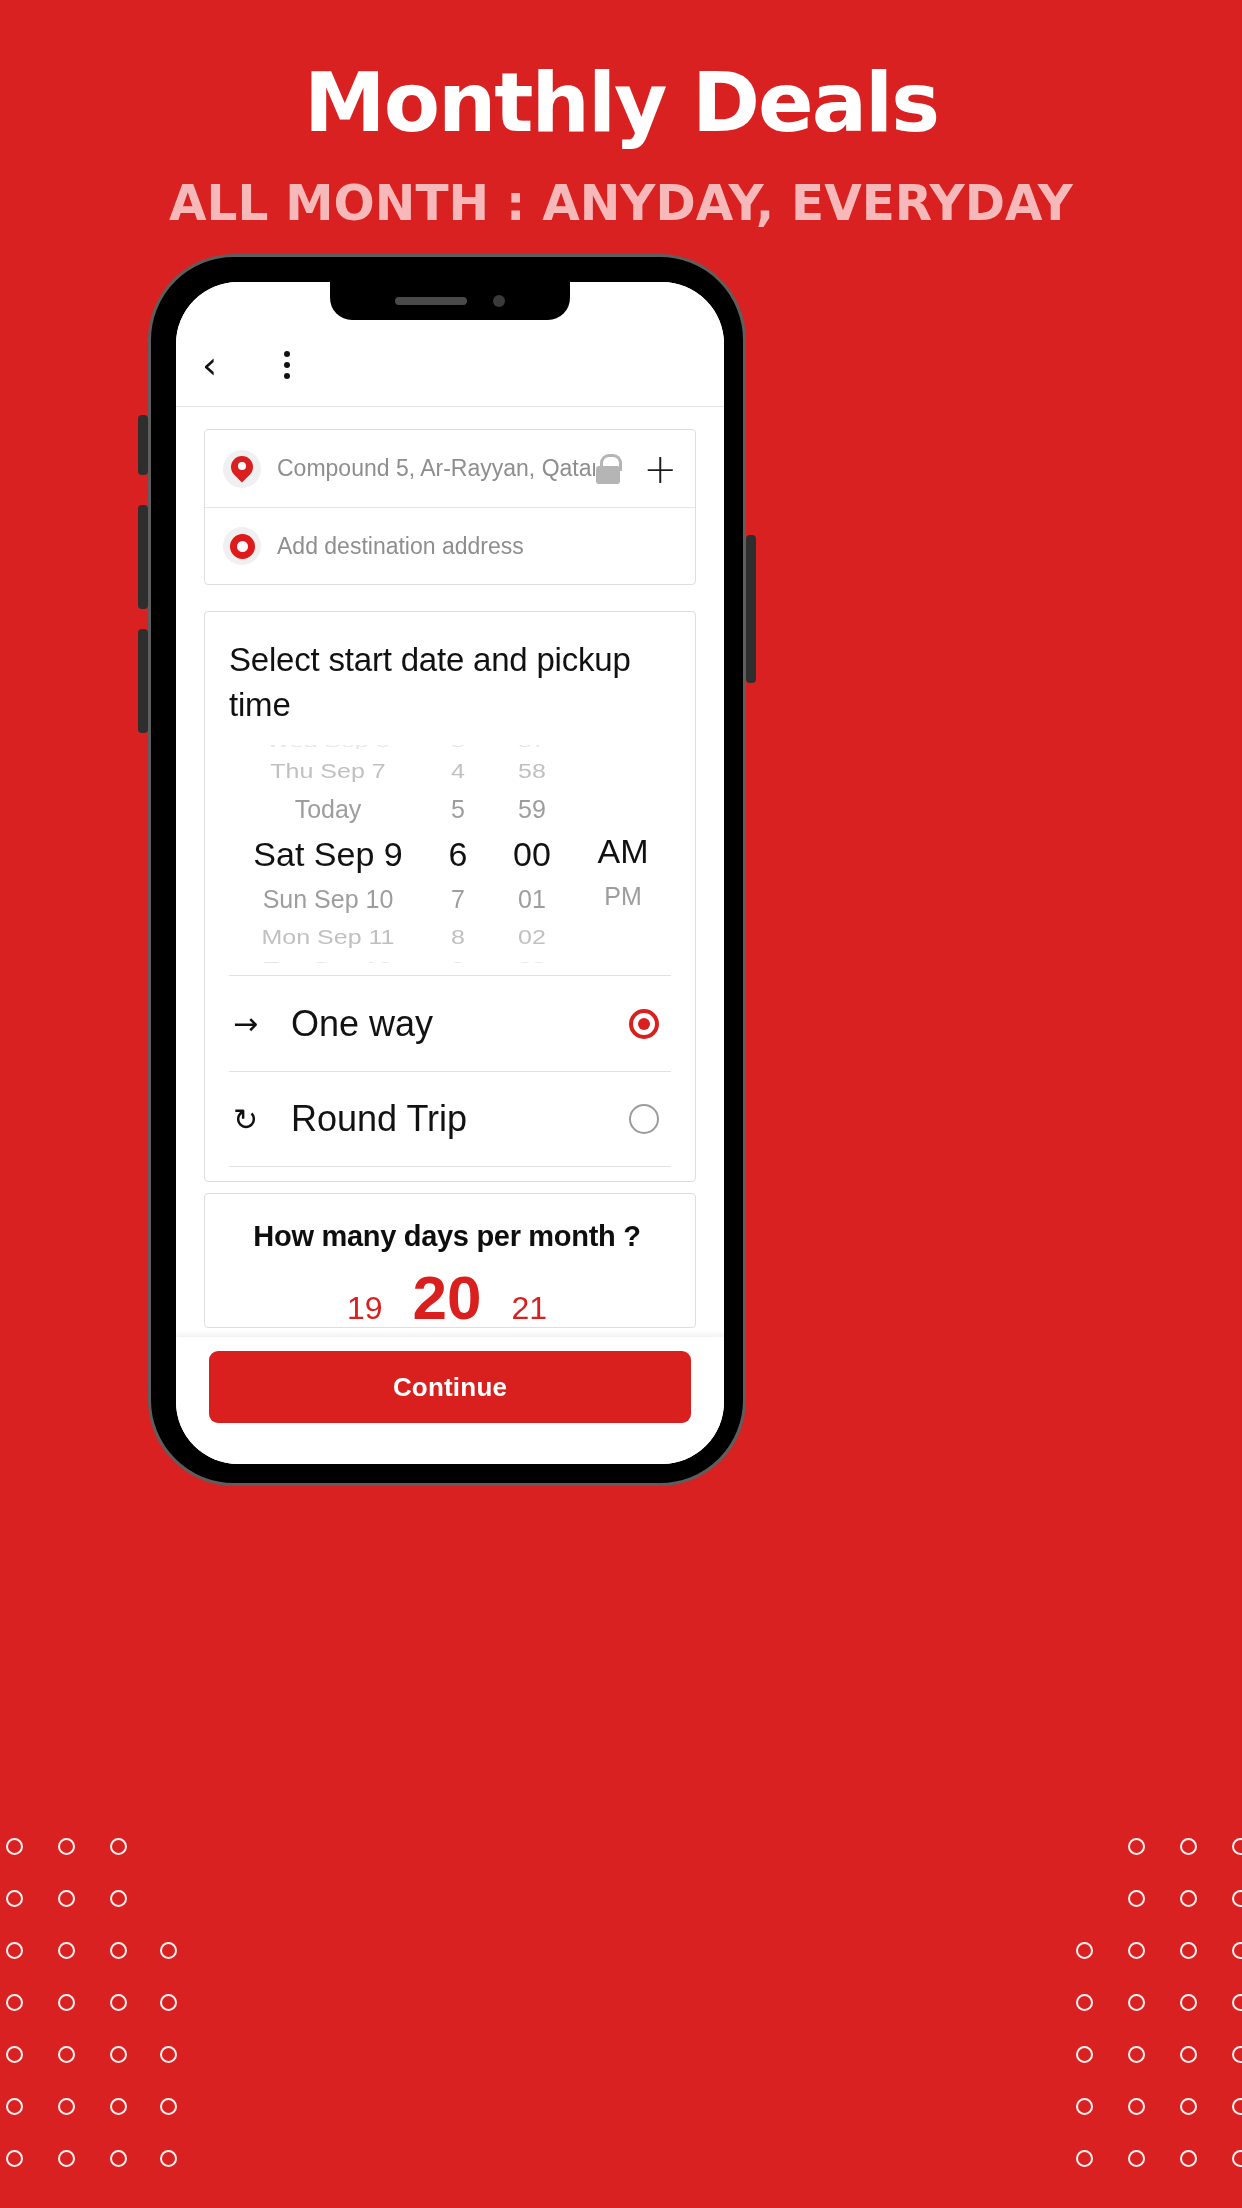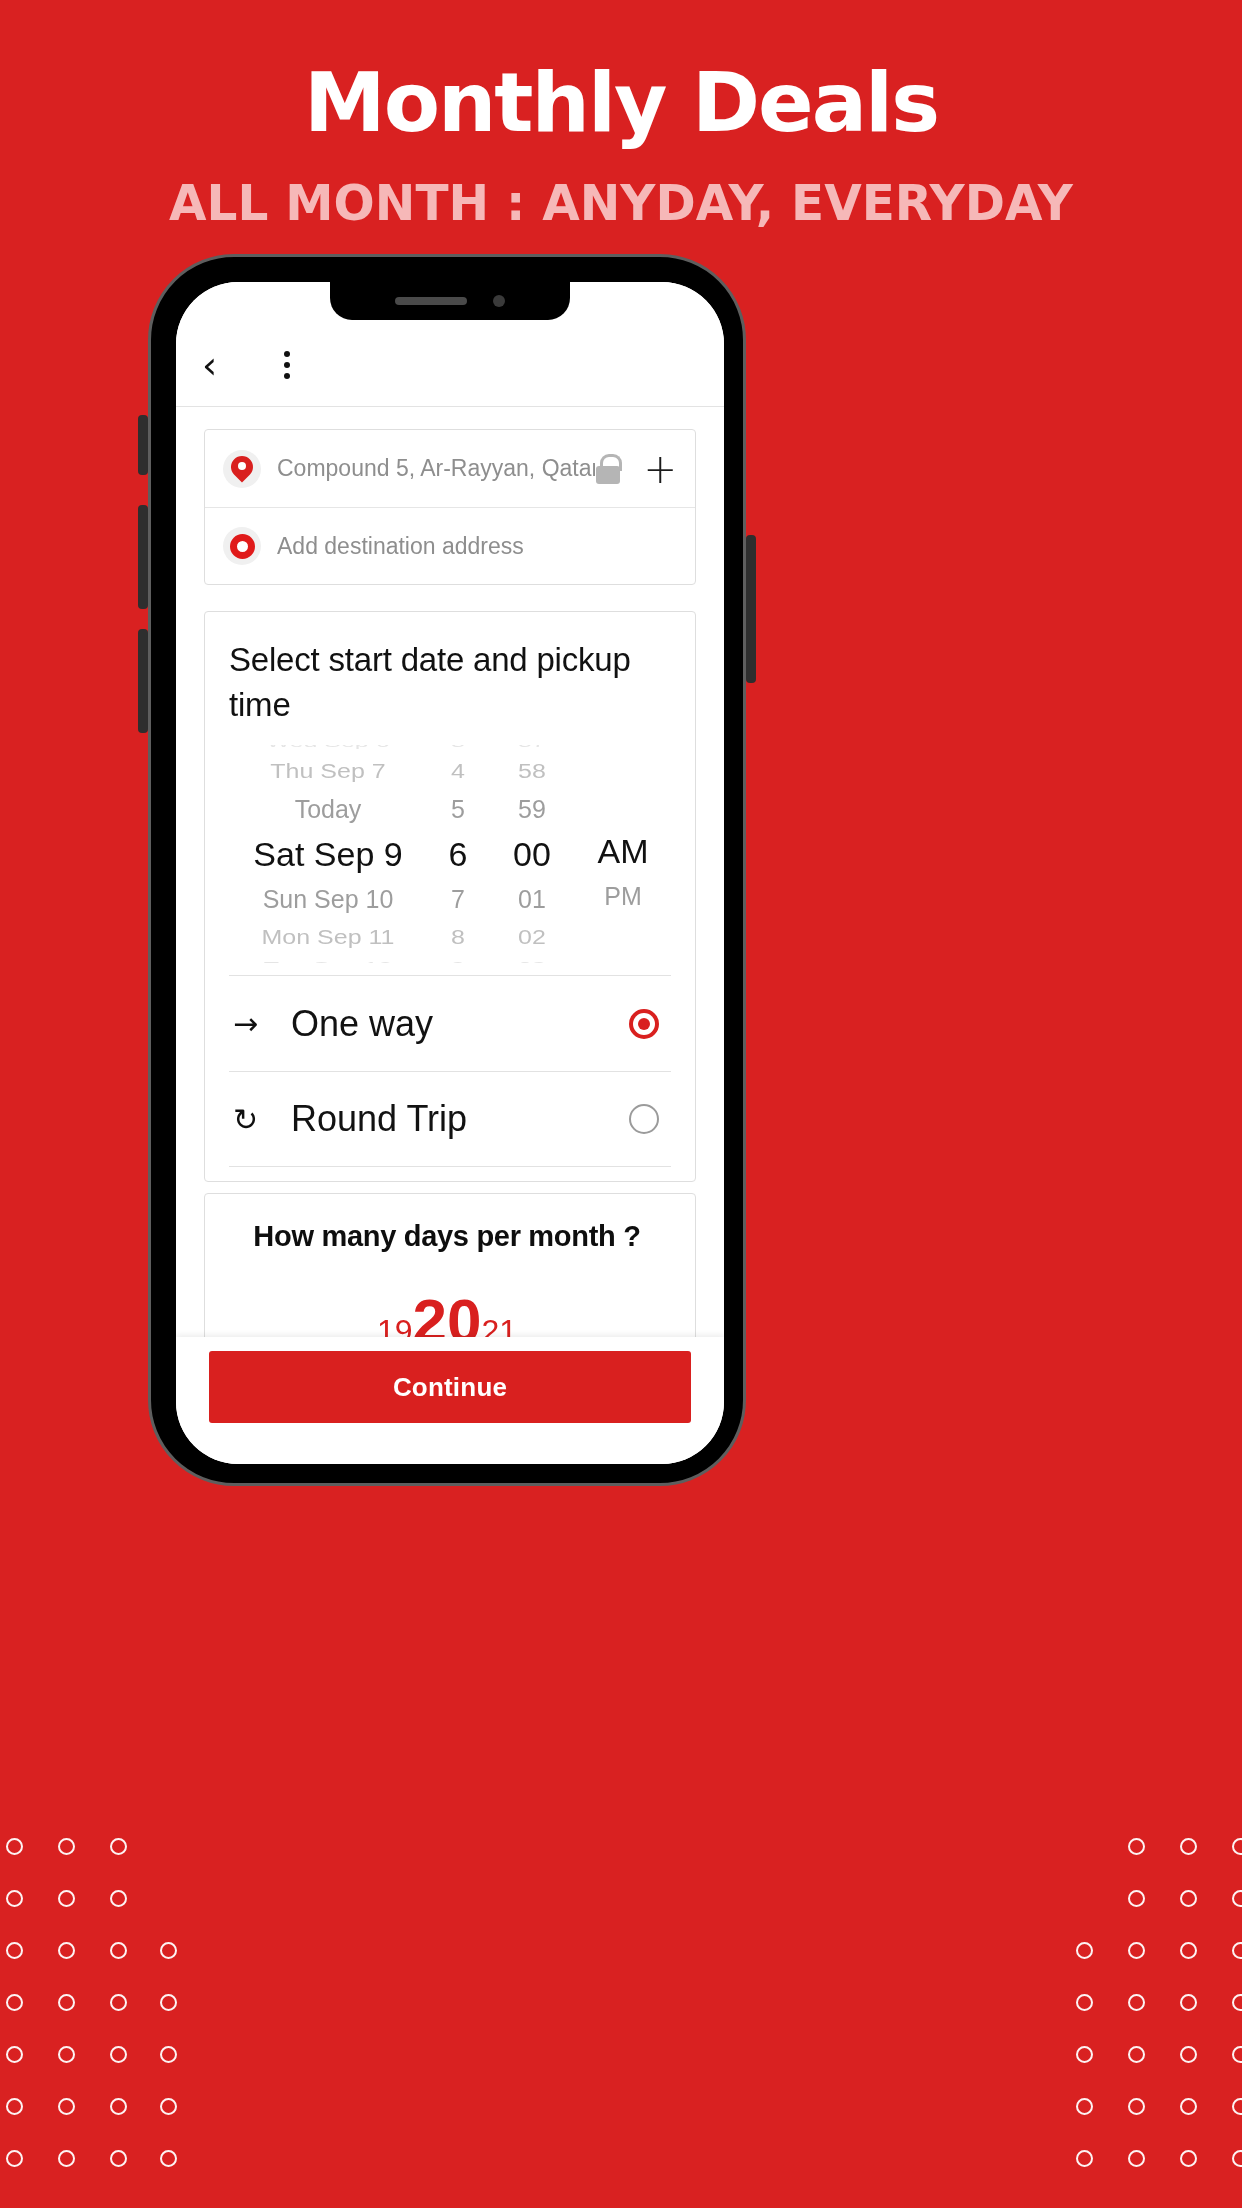--- a/index.html
+++ b/index.html
@@ -377,24 +377,25 @@
     padding: 26px 18px 0 12px;
     text-align: center;
   }
   .days-title {
     font-size: 29px;
     font-weight: bold;
     color: #0e0e0e;
     letter-spacing: -0.3px;
   }
   .days-row {
-    margin-top: 40px;
+    margin-top: 17px;
     display: flex;
     align-items: baseline;
     justify-content: center;
+    gap: 30px;
     color: #d9201f;
   }
   .day-side { font-size: 32px; }
   .day-main { font-size: 62px; font-weight: bold; line-height: 0.9; }
 
   
   .bottombar {
     position: absolute;
     left: 0; bottom: 0;
     width: 548px;
@@ -405,21 +406,21 @@
     justify-content: center;
     padding-top: 14px;
     box-shadow: 0 -2px 6px rgba(0,0,0,0.08);
     z-index: 15;
   }
   .continue-btn {
     width: 482px;
     height: 72px;
     background: #d9201f;
     border: none;
-    border-radius: 3px;
+    border-radius: 9px;
     color: #ffffff;
     font-size: 26px;
     font-weight: bold;
     font-family: "Liberation Sans", sans-serif;
     letter-spacing: 0.2px;
   }
 </style>
 </head>
 <body>
 

